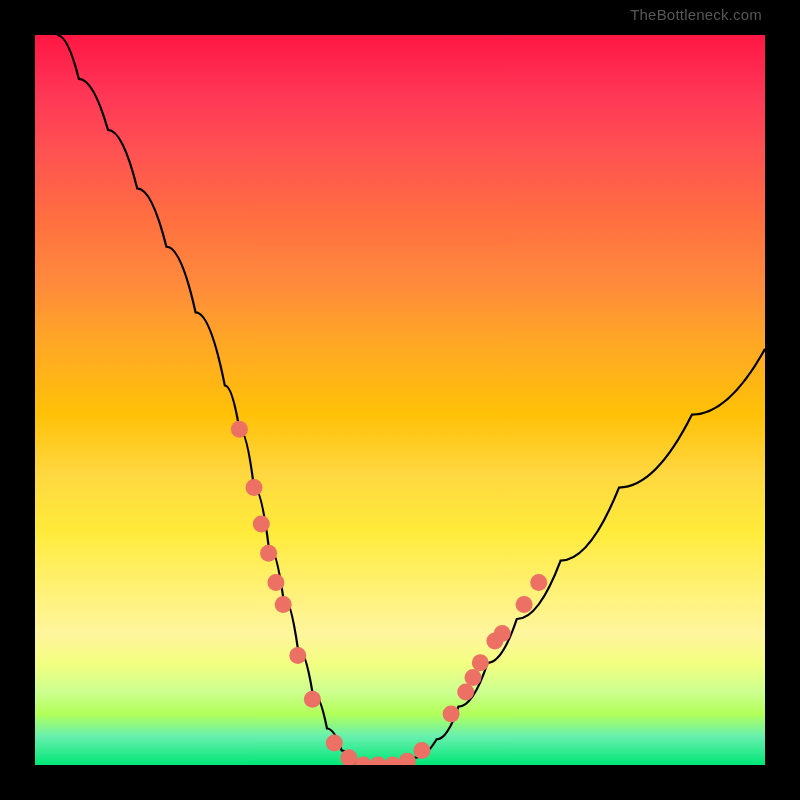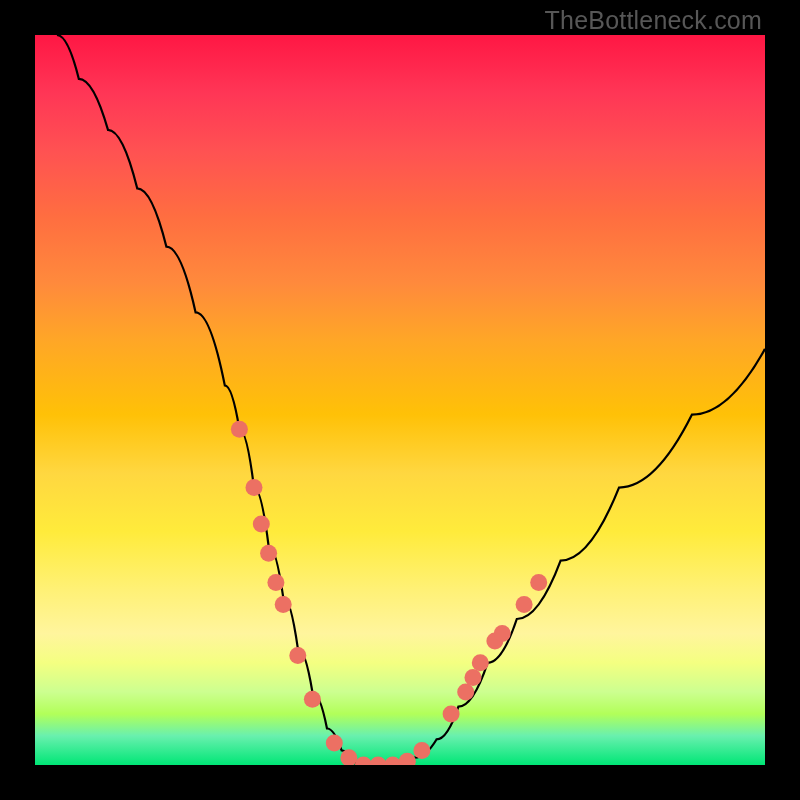--- a/index.html
+++ b/index.html
@@ -16,21 +16,21 @@
   #ffc107 52%,
   #ffd740 60%,
   #ffeb3b 68%,
   #fff176 76%,
   #fff59d 82%,
   #f4ff81 86%,
   #ccff90 90%,
   #b2ff59 93%,
   #69f0ae 96%,
   #00e676 100%); }
-.attribution { position: absolute; top: 6px; right: 38px; font-size: 25px; font-weight: 500; color: #575757; letter-spacing: 0.2px; }
+.attribution { position: absolute; top: 6px; right: 38px; font-size: 15px; font-weight: 500; color: #575757; letter-spacing: 0.2px; }
 svg.curves { position: absolute; inset: 0; }
 </style>
 </head>
 <body>
 
 <div class="frame">
   <div class="attribution">TheBottleneck.com</div>
   <div class="plot-area">
     <div class="gradient-bg"></div>
     <svg class="curves" viewBox="0 0 730 730" preserveAspectRatio="none">

